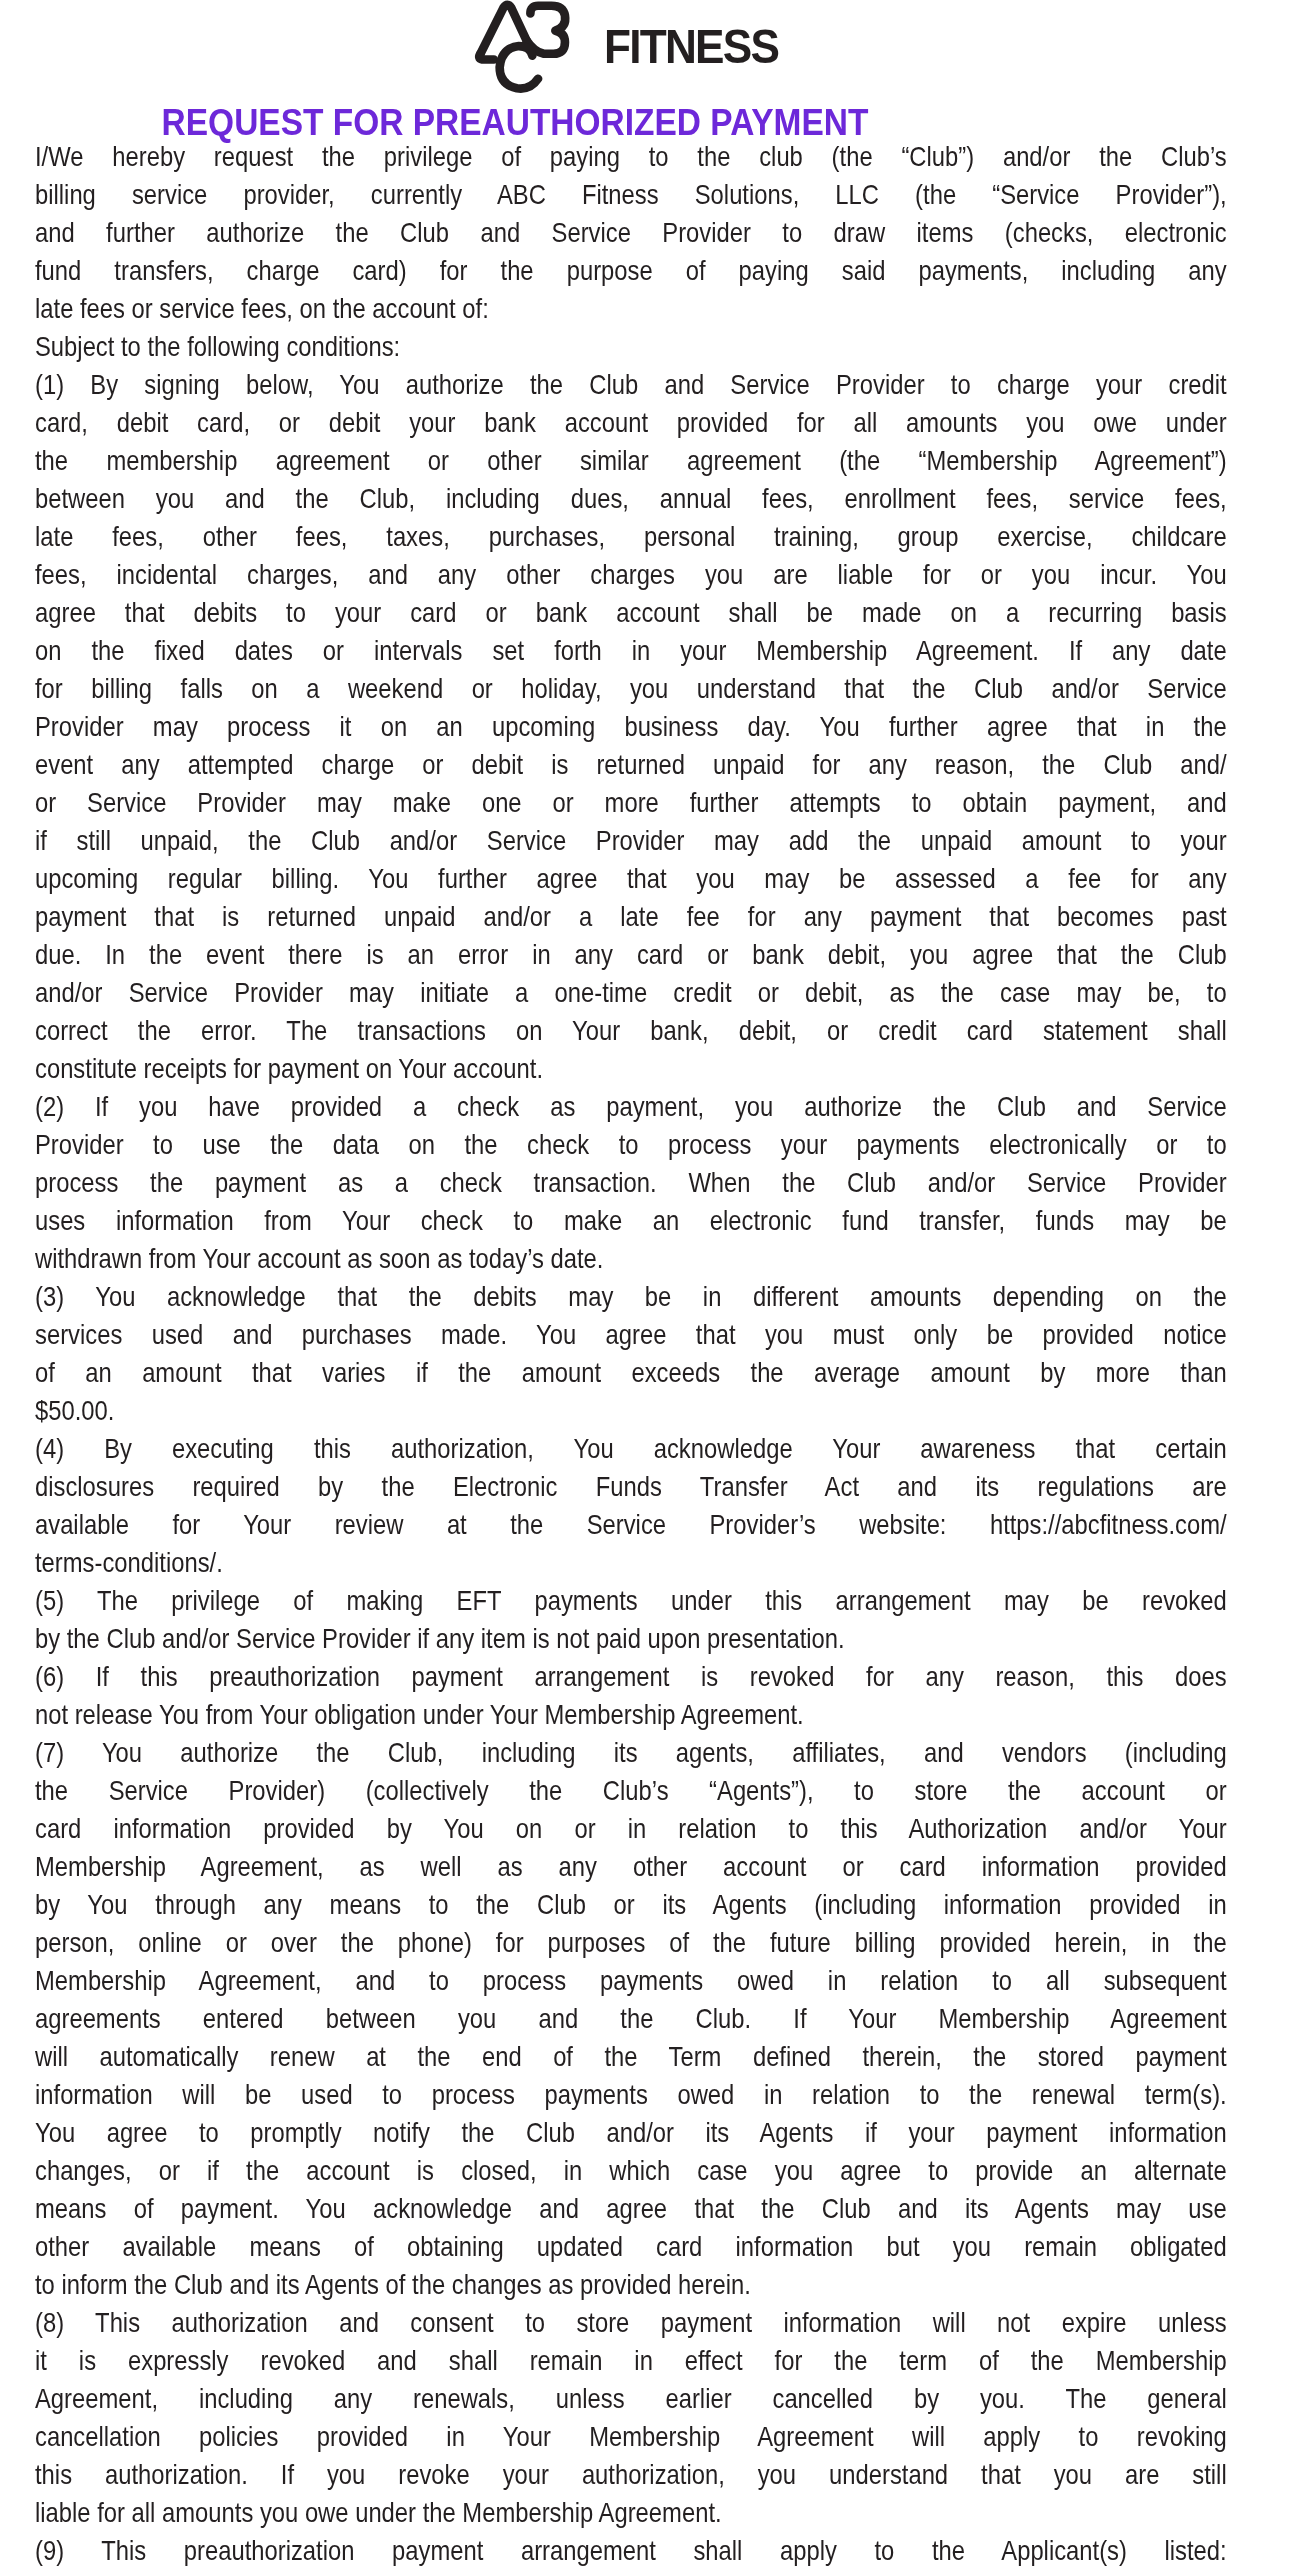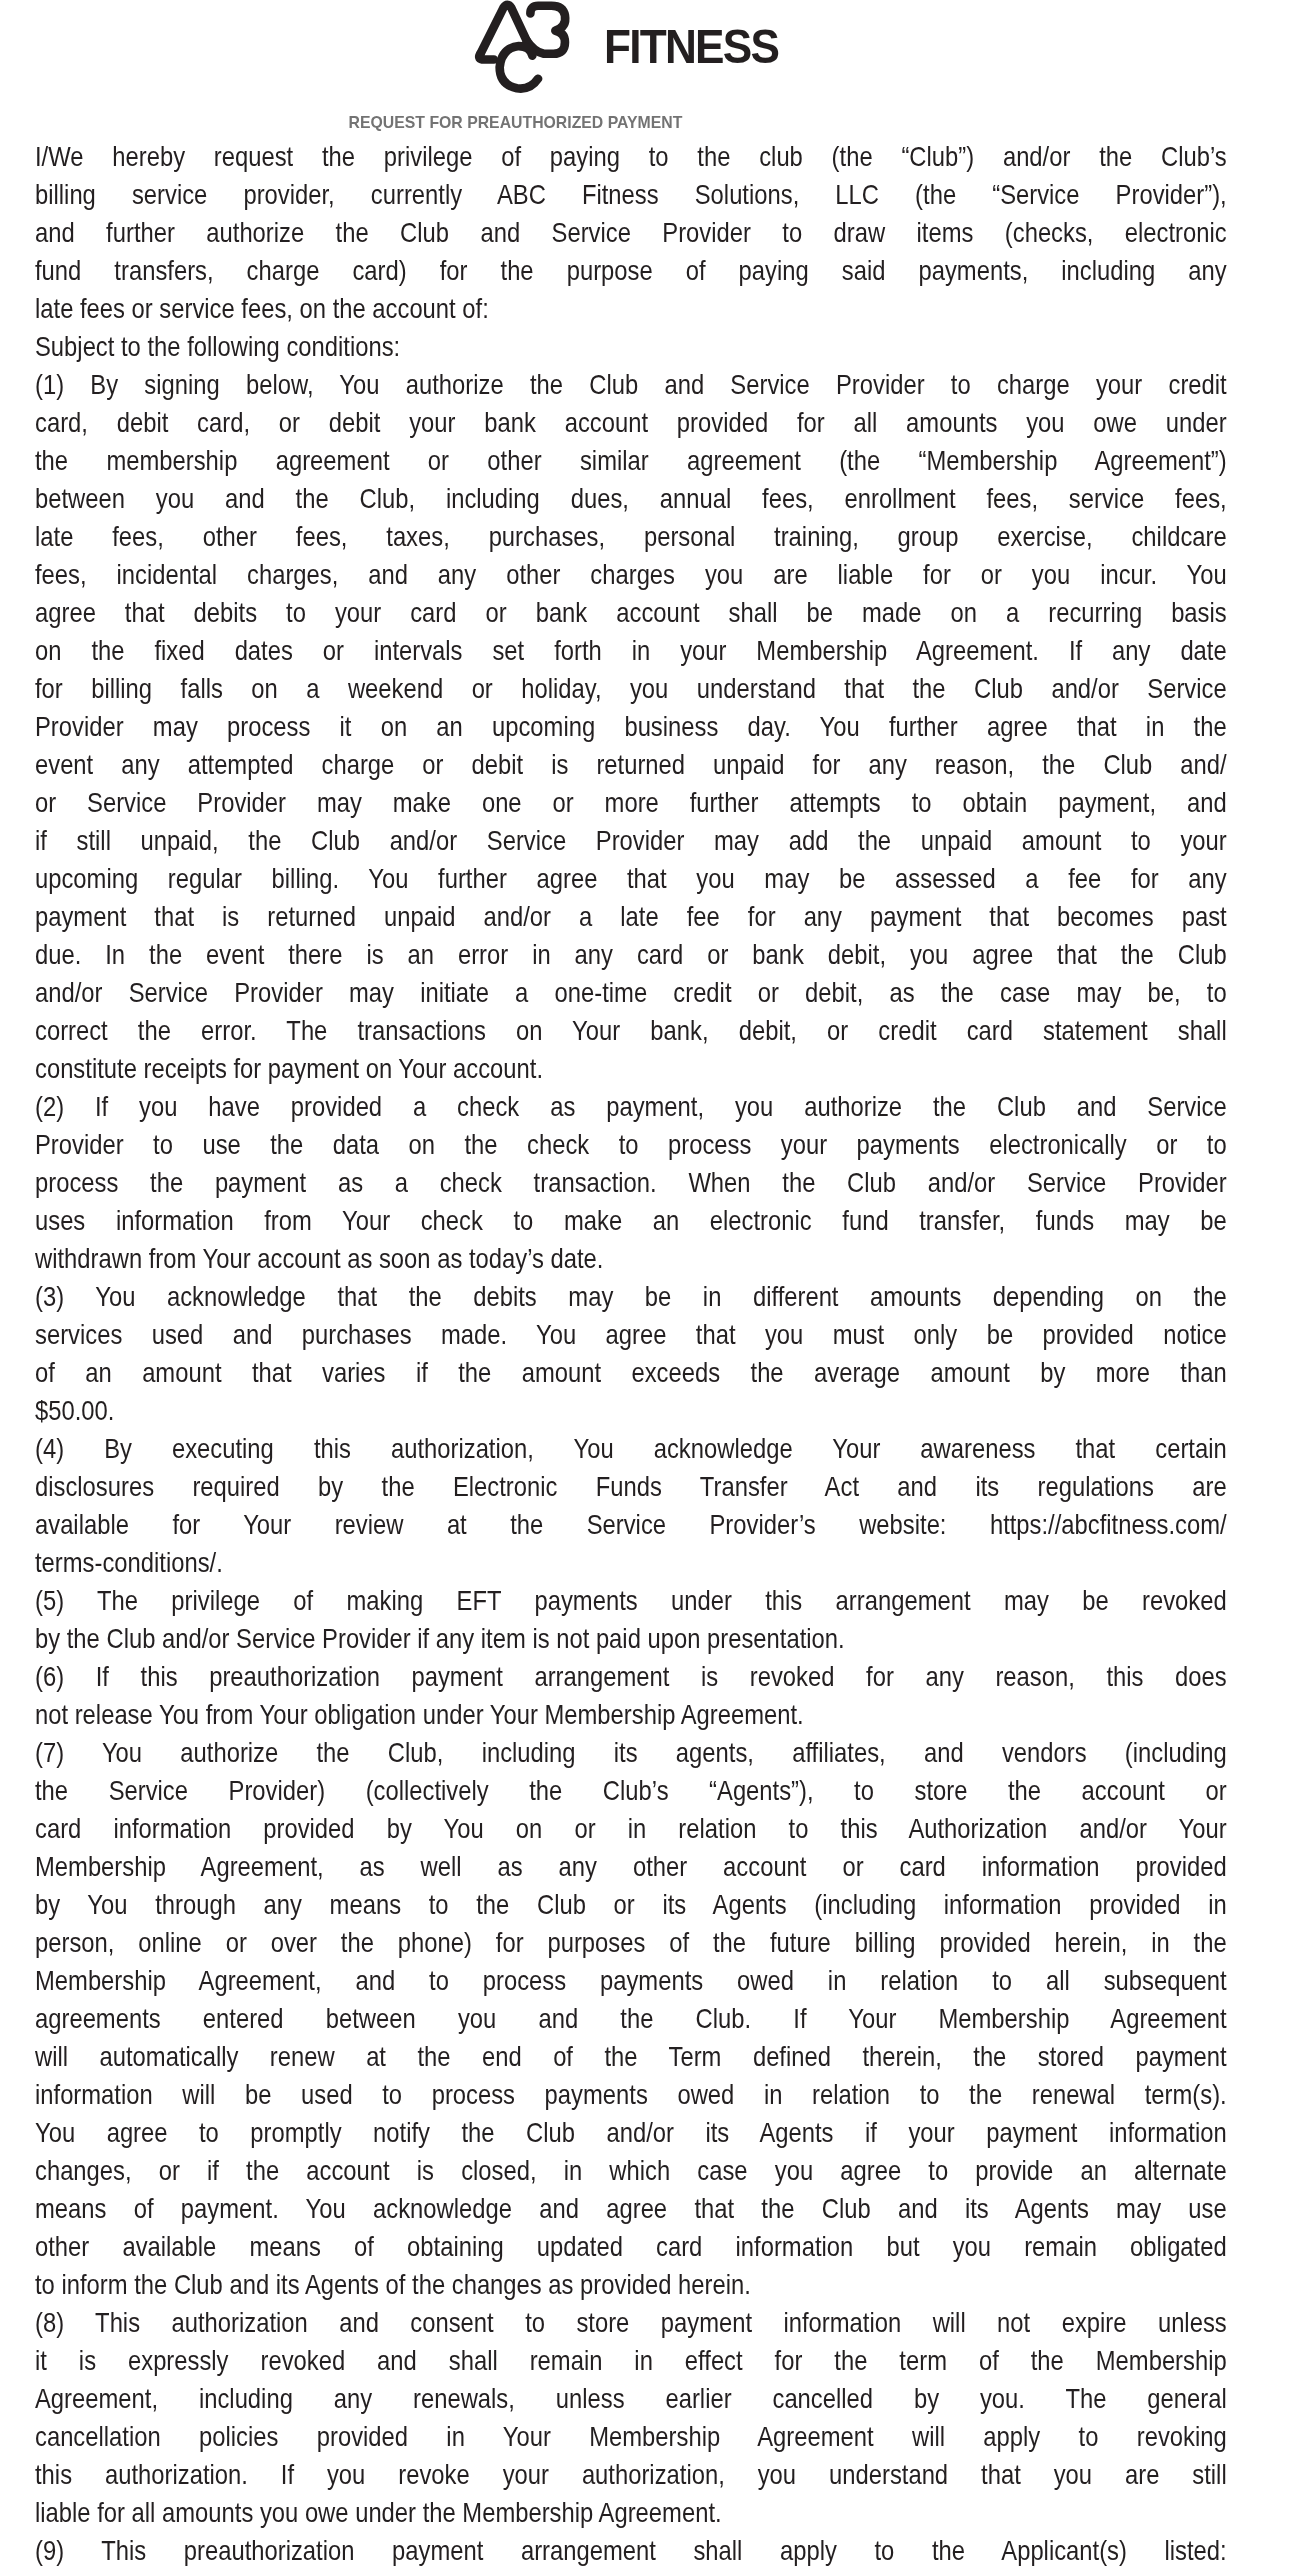--- a/index.html
+++ b/index.html
@@ -8,21 +8,21 @@
   .logo-word {
     position: absolute; left: 604px; top: 21px;
     font-family: "Liberation Sans", sans-serif; font-weight: bold;
     font-size: 48px; line-height: 52px; letter-spacing: -1.9px;
     transform: scaleX(0.92); transform-origin: left top; color: #231f20;
   }
   .title {
     position: absolute; left: 0; width: 1031px; top: 106px;
     text-align: center;
     font-family: "Liberation Sans", sans-serif; font-weight: bold;
-    font-size: 17px; line-height: 33px; color: #737373;
+    font-size: 36px; line-height: 33px; color: #6d28d9;
   }
   .title span { display: inline-block; transform: scaleX(0.93); }
   .body-text {
     position: absolute; left: 35px; top: 138px;
     width: 1402px; 
     transform: scaleX(0.85); transform-origin: left top;
     font-family: "Liberation Sans", sans-serif;
     font-size: 28px; line-height: 38px; color: #231f20;
   }
   .ln { white-space: nowrap; height: 38px; text-align: justify; text-align-last: justify; }

